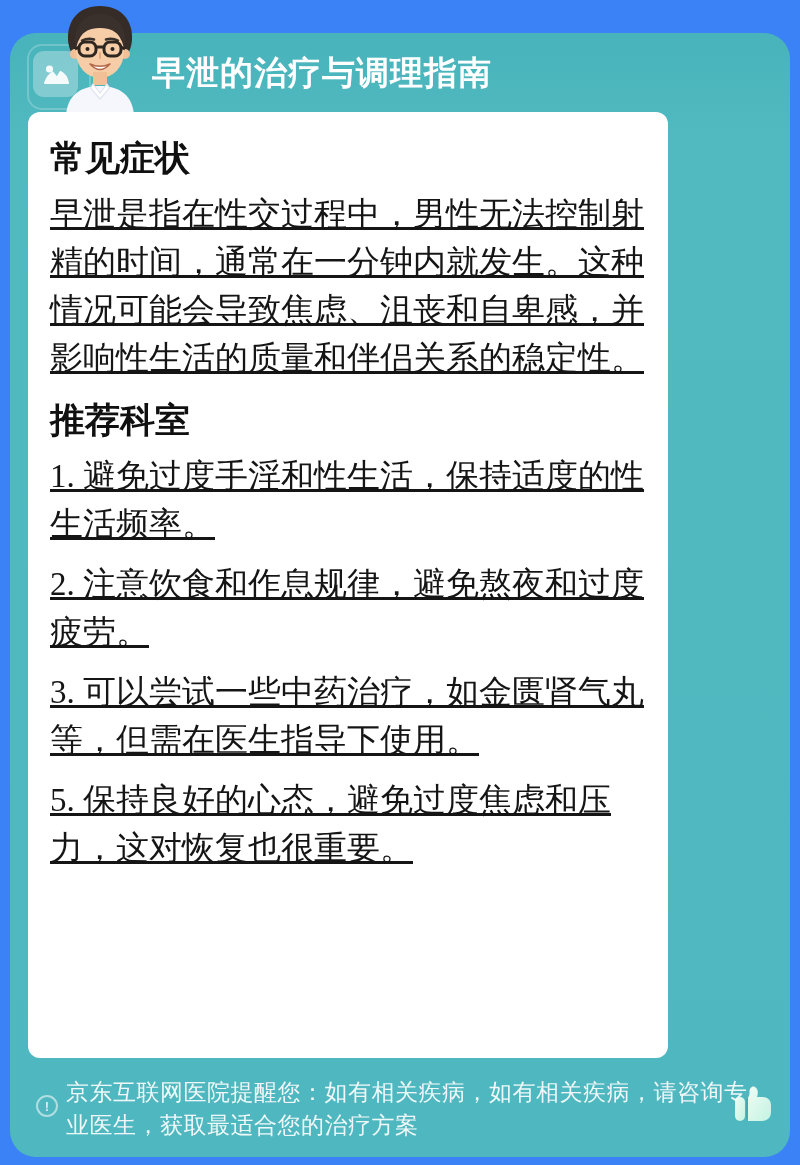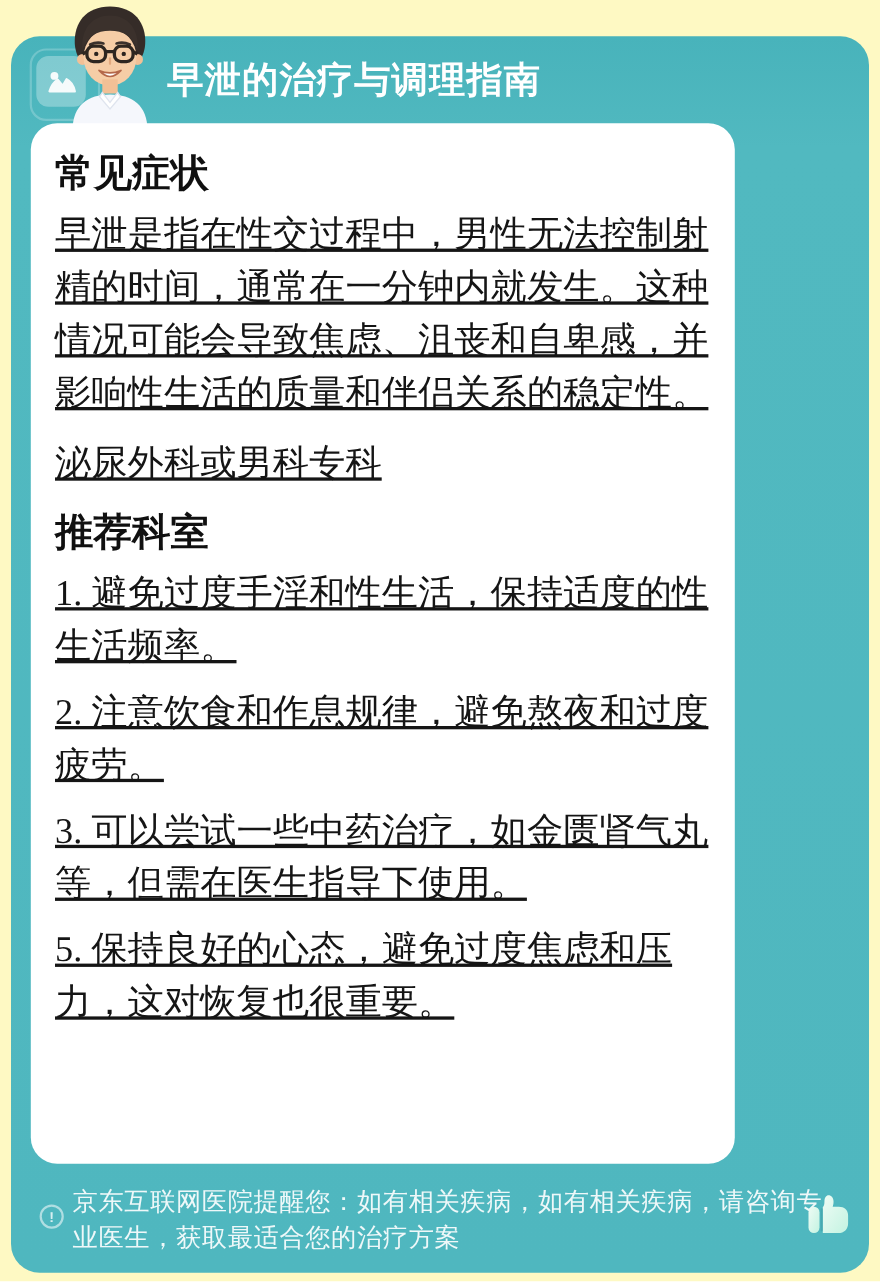--- a/index.html
+++ b/index.html
@@ -1,37 +1,37 @@
 <!DOCTYPE html>
 <html><head>
 <meta charset="utf-8">
 <style>
   html,body{margin:0;padding:0;width:800px;height:1165px;background:#ffffff;overflow:hidden;}
   *{box-sizing:border-box;}
-  .page{position:relative;width:800px;height:1165px;background:#fef9c3;font-family:"Liberation Sans","DejaVu Sans",sans-serif;}
+  .page{position:relative;width:800px;height:1165px;background:#3b82f6;font-family:"Liberation Sans","DejaVu Sans",sans-serif;}
 
   
   .panel{position:absolute;left:10px;top:33px;width:780px;height:1124px;border-radius:26px;
          background:linear-gradient(180deg,#48b3bb 0%,#51b9c0 9%,#4fb7bf 100%);}
 
   
   .deco-frame{position:absolute;left:17px;top:11px;width:64px;height:66px;border-radius:15px;
               border:2px solid rgba(255,255,255,0.22);}
   .photo-badge{position:absolute;left:23px;top:18px;width:45px;height:46px;border-radius:11px;
                background:rgba(255,255,255,0.30);display:flex;align-items:center;justify-content:center;}
 
   .hdr-title{position:absolute;left:142px;top:19px;width:560px;
              font-size:33px;line-height:42px;font-weight:700;color:#ffffff;letter-spacing:1px;}
 
   
   .avatar{position:absolute;left:48px;top:0px;width:104px;height:118px;z-index:2;}
 
   
   .card{position:absolute;left:28px;top:112px;width:640px;height:946px;background:#ffffff;
-        border-radius:24px;padding:24px 22px 0 22px;overflow:hidden;z-index:3;}
+        border-radius:12px;padding:24px 22px 0 22px;overflow:hidden;z-index:3;}
   .card h2{margin:0 0 10px 0;font-family:"Liberation Sans","DejaVu Sans",sans-serif;
            font-size:35px;line-height:44px;font-weight:700;color:#101010;}
   .card p{margin:0 0 16px 0;font-family:"Liberation Serif","DejaVu Serif",serif;
           font-size:33px;line-height:48px;color:#151515;text-decoration:underline;}
   .card p.item{margin:0 0 12px 0;}
 
   
   .info-ico{position:absolute;left:26px;top:1062px;width:22px;height:22px;border-radius:50%;
             border:2px solid rgba(255,255,255,0.55);color:rgba(255,255,255,0.78);
             font-size:13px;font-weight:700;display:flex;align-items:center;justify-content:center;}
@@ -99,21 +99,20 @@
       <path d="M45 72 L59 72 L59 85 L45 85 Z" fill="#f2c096"></path>
       <path d="M18 118 C18 96 32 86 52 86 C72 86 86 96 86 118 Z" fill="#f5f7fc"></path>
       <path d="M45 84 L52 93 L59 84 L61.5 88 L52 99 L42.5 88 Z" fill="#ffffff" stroke="#dfe4ee" stroke-width="1.2"></path>
     </svg>
   </div>
 
   <div class="card">
     <h2>常见症状</h2>
     <p>早泄是指在性交过程中，男性无法控制射精的时间，通常在一分钟内就发生。这种情况可能会导致焦虑、沮丧和自卑感，并影响性生活的质量和伴侣关系的稳定性。</p>
 
-    <p>泌尿外科或男科专科</p>
 
     <h2>推荐科室</h2>
     <p class="item">1. 避免过度手淫和性生活，保持适度的性生活频率。</p>
     <p class="item">2. 注意饮食和作息规律，避免熬夜和过度疲劳。</p>
     <p class="item">3. 可以尝试一些中药治疗，如金匮肾气丸等，但需在医生指导下使用。</p>
     <p class="item">5. 保持良好的心态，避免过度焦虑和压力，这对恢复也很重要。</p>
   </div>
 
 </div>
 

